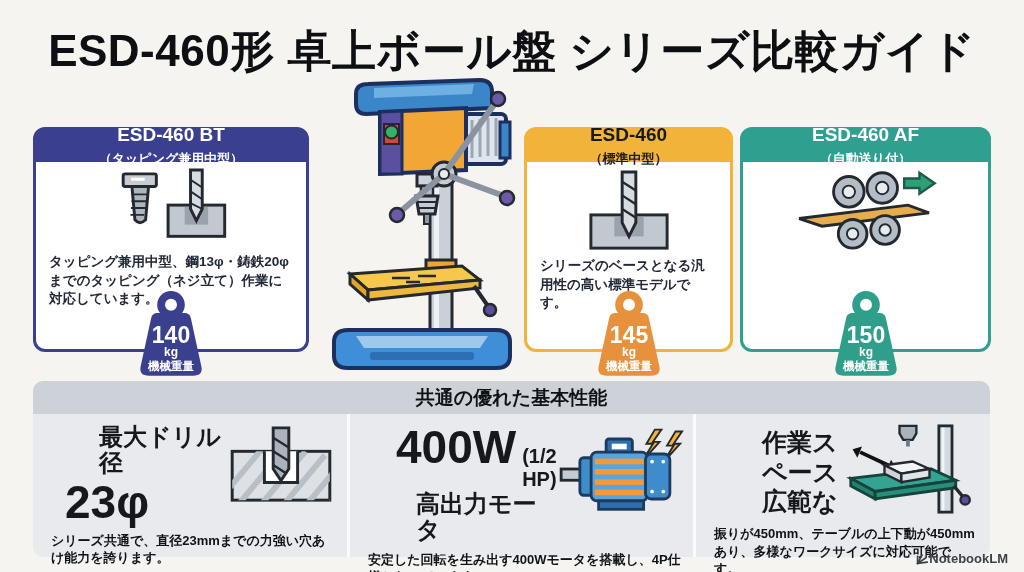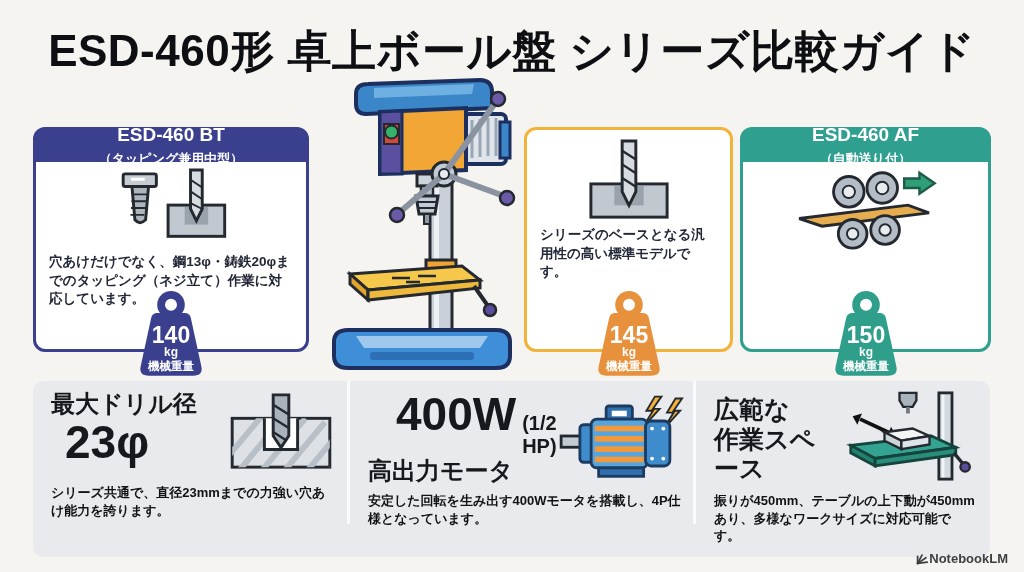--- a/index.html
+++ b/index.html
@@ -62,21 +62,21 @@
   .features-header {
     height:33px; background:#ccd2d8; border-radius:10px 10px 0 0;
     display:flex; align-items:center; justify-content:center;
     font-size:19px; font-weight:900; color:#101316;
   }
   .features-body { display:flex; height:143px; }
   .feature { position:relative; padding:10px 12px 6px 18px; }
   .feature + .feature { border-left:3px solid #fafbfc; }
   .f1 { width:314px; } .f2 { width:346px; } .f3 { width:294px; }
   .feature-top { display:flex; justify-content:space-between; align-items:flex-start; }
-  .feature-heading { font-size:24px; font-weight:900; line-height:1.1; }
+  .feature-heading { font-size:24px; font-weight:900; line-height:1.1;margin-left:48px; }
   .feature-heading.two-line { font-size:25px; line-height:1.18; margin-top:4px; }
   .feature-value { font-size:46px; font-weight:900; line-height:1; }
   .f1 .feature-value { margin:2px 0 0 14px; }
   .value-row { display:flex; align-items:baseline; gap:6px;margin-left:28px; }
   .value-note { font-size:20px; font-weight:800; }
   .feature-desc {
     font-size:13px; font-weight:700; line-height:1.35; color:#101316; margin-top:7px;
   }
   .feature-icon { flex:none; }
 
@@ -104,34 +104,38 @@
         <rect x="16" y="6" width="34" height="13" rx="2" fill="#c6ccd2" stroke="#23292f" stroke-width="3"></rect>
         <rect x="24" y="10" width="14" height="3" fill="#fff"></rect>
         <path d="M25 19 h17 l-3 34 q-6 6 -11 0 Z" fill="#aeb6bd" stroke="#23292f" stroke-width="3"></path>
         <path d="M25 27 h16 M24.5 34 h16 M24 41 h15 M23.5 48 h14" stroke="#23292f" stroke-width="2"></path>
         <rect x="62" y="38" width="58" height="32" fill="#c2c8cf" stroke="#23292f" stroke-width="3"></rect>
         <rect x="79" y="40" width="24" height="18" fill="#9aa2ab"></rect>
         <path d="M85 2 h12 v40 l-6 12 l-6 -12 Z" fill="#d7dce1" stroke="#23292f" stroke-width="3"></path>
         <path d="M85 12 l12 8 M85 24 l12 8 M85 36 l12 6" stroke="#23292f" stroke-width="2"></path>
       </svg>
     </div>
-    <div class="card-desc">穴あけだけでなく、鋼13φ・鋳鉄20φまでのタッピング（ネジ立て）作業に対応しています。</div>
+    <div class="card-desc">タッピング兼用中型、鋼13φ・鋳鉄20φまでのタッピング（ネジ立て）作業に対応しています。</div>
     <div class="weight" style="color: rgb(58, 63, 142);">
       <svg viewBox="0 0 100 104">
         <circle cx="50" cy="17" r="15" fill="currentColor"></circle>
         <circle cx="50" cy="17" r="6.5" fill="#fff"></circle>
         <path d="M35 26 H65 Q70 26 71.5 31 L83 84 Q85 94 74 94 H26 Q15 94 17 84 L28.5 31 Q30 26 35 26 Z" fill="currentColor"></path>
         <text x="50" y="58" text-anchor="middle" font-size="25" font-weight="800">140</text>
         <text x="50" y="73" text-anchor="middle" font-size="13" font-weight="700">kg</text>
         <text x="50" y="88" text-anchor="middle" font-size="12.5" font-weight="700">機械重量</text>
       </svg>
     </div>
   </div>
 
   <div class="card card-std" style="border-color: rgb(241, 179, 58);">
+    <div class="card-header" style="background: rgb(241, 179, 58); color: rgb(24, 26, 29);">
+      <span class="model-name">ESD-460</span>
+      <span class="model-variant">（標準中型）</span>
+    </div>
     <div class="card-icon">
       <svg width="110" height="86" viewBox="0 0 110 88">
         <rect x="16" y="48" width="78" height="34" fill="#c2c8cf" stroke="#23292f" stroke-width="3"></rect>
         <rect x="40" y="50" width="30" height="20" fill="#9aa2ab"></rect>
         <path d="M48 4 h14 v52 l-7 14 l-7 -14 Z" fill="#d7dce1" stroke="#23292f" stroke-width="3"></path>
         <path d="M48 14 l14 9 M48 28 l14 9 M48 42 l14 9" stroke="#23292f" stroke-width="2.4"></path>
       </svg>
     </div>
     <div class="card-desc">シリーズのベースとなる汎用性の高い標準モデルです。</div>
     <div class="weight" style="color: rgb(232, 145, 60);">
@@ -219,20 +223,21 @@
       <circle cx="176" cy="25" r="7" fill="#6a5aa8" stroke="#23292f" stroke-width="2.5"></circle>
       <path d="M122 100 L182 122" stroke="#8b93a0" stroke-width="6" stroke-linecap="round"></path>
       <circle cx="185" cy="124" r="7" fill="#6a5aa8" stroke="#23292f" stroke-width="2.5"></circle>
       <path d="M122 100 L78 138" stroke="#8b93a0" stroke-width="6" stroke-linecap="round"></path>
       <circle cx="75" cy="141" r="7" fill="#6a5aa8" stroke="#23292f" stroke-width="2.5"></circle>
       <circle cx="122" cy="100" r="5" fill="#e8ecef" stroke="#23292f" stroke-width="2"></circle>
     </svg>
   </div>
 
   <div class="features">
+    <div class="features-header">共通の優れた基本性能</div>
     <div class="features-body">
 
       <div class="feature f1">
         <div class="feature-top">
           <div>
             <div class="feature-heading">最大ドリル径</div>
             <div class="feature-value">23φ</div>
           </div>
           <div class="feature-icon">
             <svg width="108" height="82" viewBox="0 0 110 84">
@@ -285,22 +290,22 @@
             </svg>
           </div>
         </div>
         <div class="feature-desc">安定した回転を生み出す400Wモータを搭載し、4P仕様となっています。</div>
       </div>
 
       <div class="feature f3">
         <div class="feature-top">
           <div>
             <div class="feature-heading two-line">
+              <div>作業スペース</div>
               <div>広範な</div>
-              <div>作業スペース</div>
             </div>
           </div>
           <div class="feature-icon">
             <svg width="136" height="90" viewBox="0 0 140 96">
               <rect x="104" y="2" width="14" height="92" fill="#d3d9df" stroke="#23292f" stroke-width="3"></rect>
               <rect x="107" y="4" width="3" height="88" fill="#f2f5f7"></rect>
               <path d="M62 2 h18 v8 l-4 7 h-10 l-4 -7 Z" fill="#aab3bc" stroke="#23292f" stroke-width="2.5"></path>
               <rect x="69" y="17" width="4" height="7" fill="#6f7881"></rect>
               <path d="M20 30 L50 44" stroke="#111" stroke-width="4"></path>
               <path d="M22 24 L12 27 L17 36 Z" fill="#111"></path>

